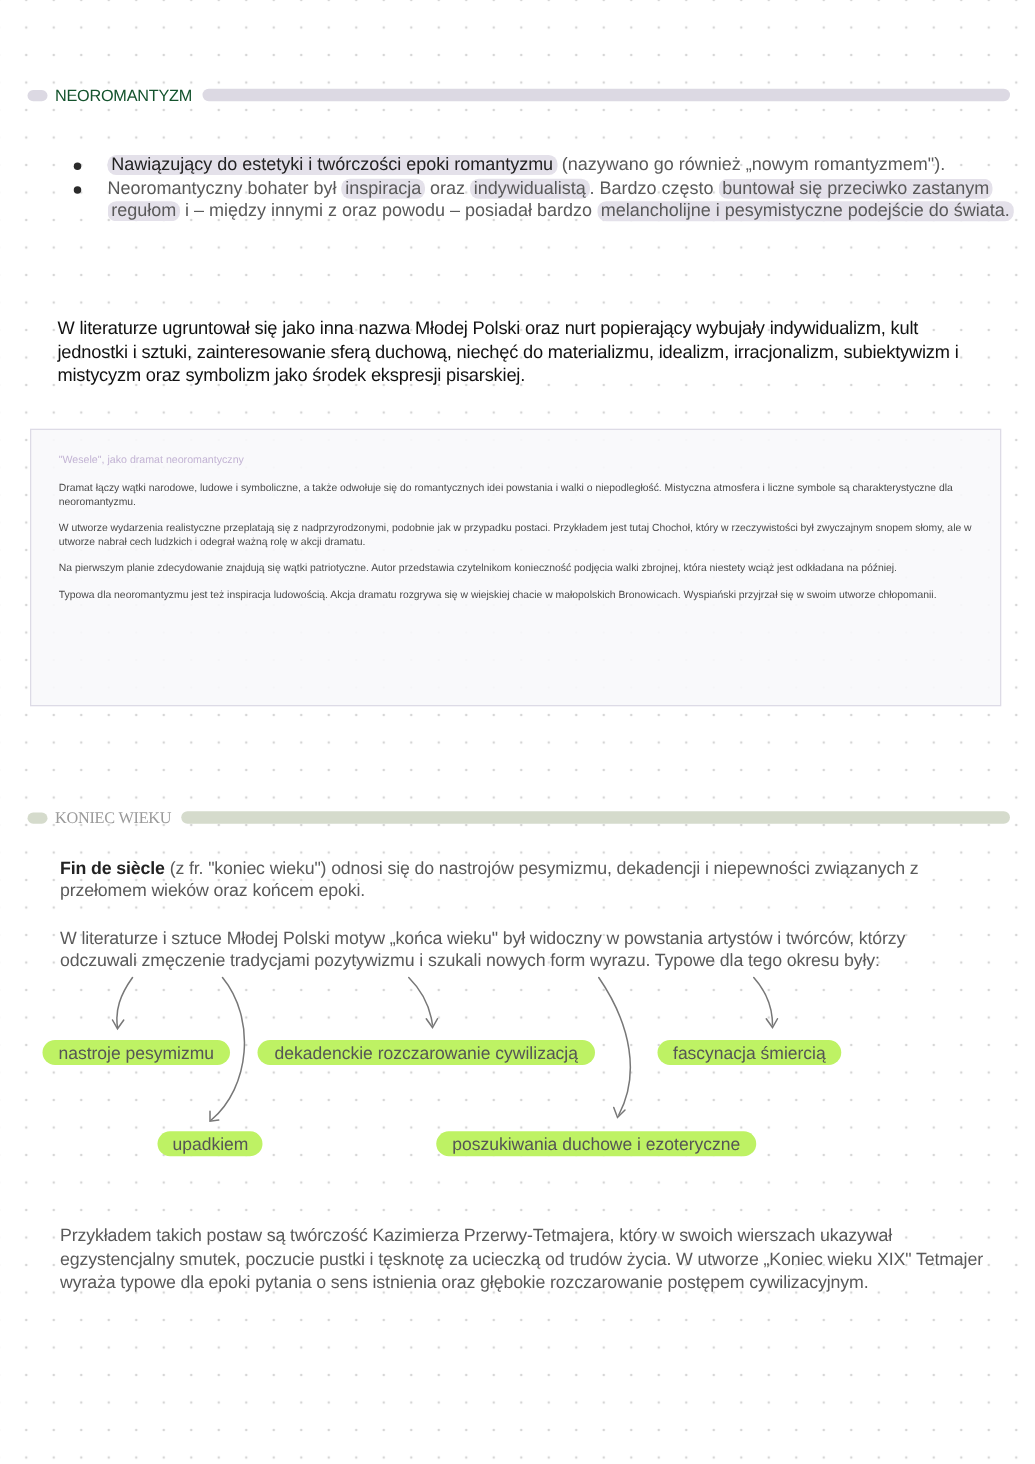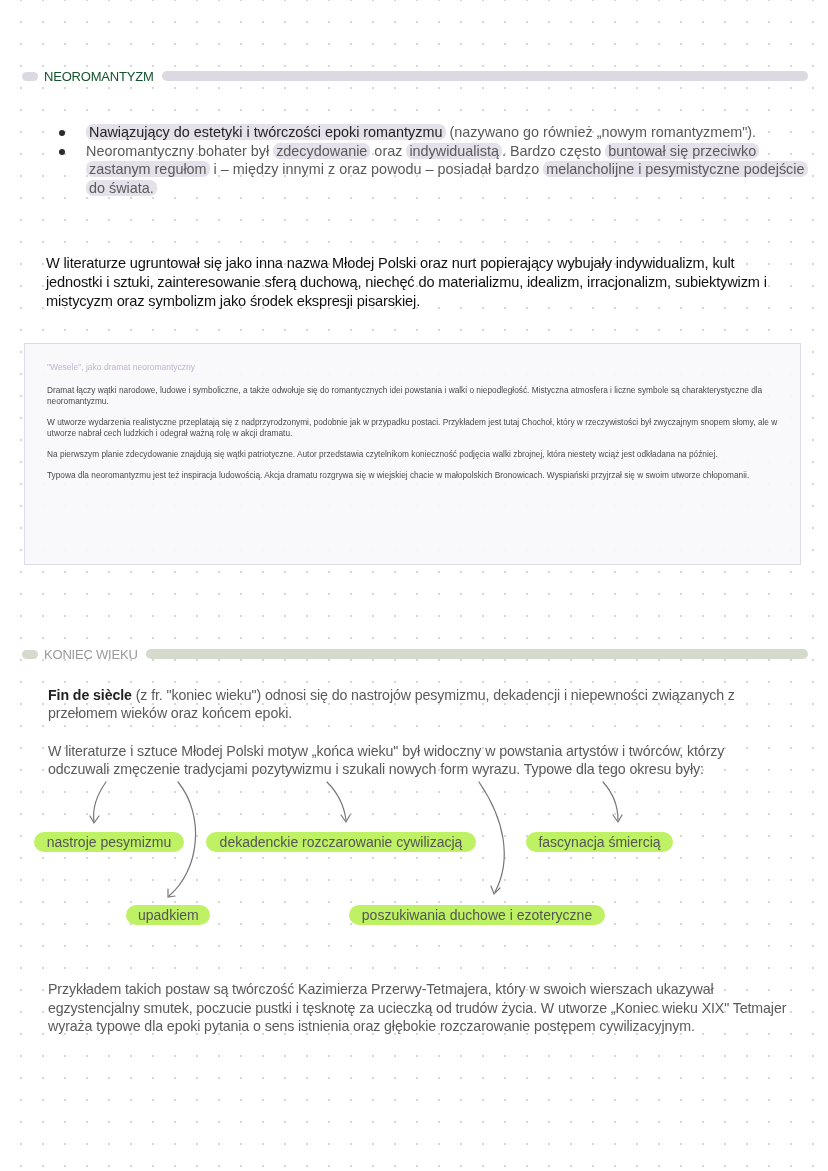--- a/index.html
+++ b/index.html
@@ -164,35 +164,35 @@
   <span class="sec-pill"></span>
   <span class="sec-title">NEOROMANTYZM</span>
   <span class="sec-line"></span>
 </div>
 
 <ul class="bullets">
   <li>
     <span class="hl hl-dark">Nawiązujący do estetyki i twórczości epoki romantyzmu</span><span> (nazywano go również „nowym romantyzmem").</span>
   </li>
   <li>
-    <span>Neoromantyczny bohater był </span><span class="hl">zdecydowanie</span><span> oraz </span><span class="hl">indywidualistą</span><span>. Bardzo często </span><span class="hl">buntował się przeciwko zastanym regułom</span><span> i – między innymi z oraz powodu – posiadał bardzo </span><span class="hl">melancholijne i pesymistyczne podejście do świata.</span>
+    <span>Neoromantyczny bohater był </span><span class="hl">inspiracja</span><span> oraz </span><span class="hl">indywidualistą</span><span>. Bardzo często </span><span class="hl">buntował się przeciwko zastanym regułom</span><span> i – między innymi z oraz powodu – posiadał bardzo </span><span class="hl">melancholijne i pesymistyczne podejście do świata.</span>
   </li>
 </ul>
 
 <p class="para-bold" style="margin:0;">W literaturze ugruntował się jako inna nazwa Młodej Polski oraz nurt popierający wybujały indywidualizm, kult jednostki i sztuki, zainteresowanie sferą duchową, niechęć do materializmu, idealizm, irracjonalizm, subiektywizm i mistycyzm oraz symbolizm jako środek ekspresji pisarskiej.</p>
 
 <div class="info-box">
   <div class="info-title">"Wesele", jako dramat neoromantyczny</div>
   <p class="info-p">Dramat łączy wątki narodowe, ludowe i symboliczne, a także odwołuje się do romantycznych idei powstania i walki o niepodległość. Mistyczna atmosfera i liczne  symbole są charakterystyczne dla neoromantyzmu.</p>
   <p class="info-p">W utworze wydarzenia realistyczne przeplatają się z nadprzyrodzonymi, podobnie jak w przypadku postaci. Przykładem jest tutaj Chochoł, który w rzeczywistości był zwyczajnym snopem słomy, ale w utworze nabrał cech ludzkich i odegrał ważną rolę w akcji dramatu.</p>
   <p class="info-p">Na pierwszym planie zdecydowanie znajdują się wątki patriotyczne. Autor przedstawia czytelnikom konieczność podjęcia walki zbrojnej, która niestety wciąż jest odkładana na później.</p>
   <p class="info-p">Typowa dla neoromantyzmu jest też inspiracja ludowością. Akcja dramatu rozgrywa się w wiejskiej chacie w małopolskich Bronowicach. Wyspiański przyjrzał się w swoim utworze chłopomanii.</p>
 </div>
 
-<div class="sec-head kon" style="top:646px;">
+<div class="sec-head kon" style="top:646px;font-family:Liberation Serif, serif;">
   <span class="sec-pill"></span>
   <span class="sec-title">KONIEC WIEKU</span>
   <span class="sec-line"></span>
 </div>
 
 <p class="kp" style="top:686px;"><b>Fin de siècle</b><span> (z fr. "koniec wieku") odnosi się do nastrojów pesymizmu, dekadencji i niepewności związanych z przełomem wieków oraz końcem epoki.</span></p>
 
 <p class="kp" style="top:742px;">W literaturze i sztuce Młodej Polski motyw „końca wieku" był widoczny w powstania artystów i twórców, którzy odczuwali zmęczenie tradycjami pozytywizmu i szukali nowych form wyrazu. Typowe dla tego okresu były:</p>
 
 <svg class="arrows" width="828" height="1171">

